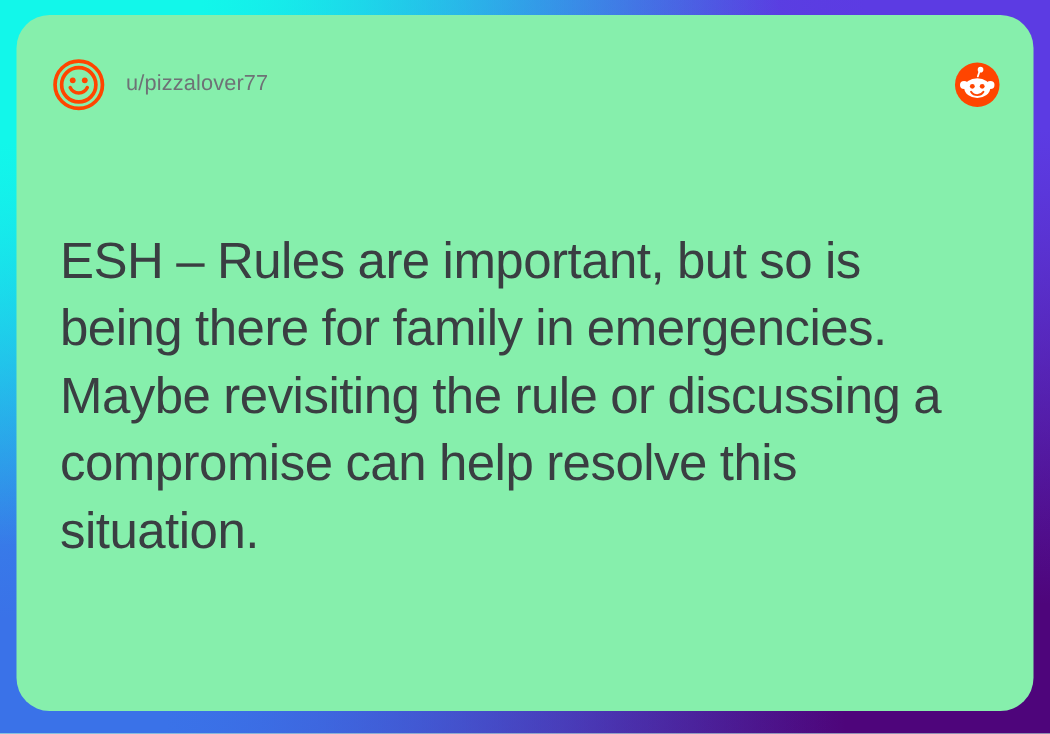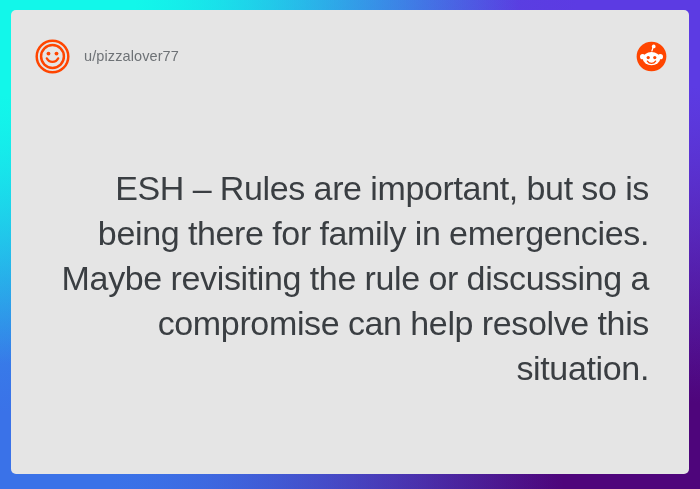--- a/index.html
+++ b/index.html
@@ -32,25 +32,24 @@
       linear-gradient(120deg, #17E9F0 0%, #3A72E8 38%, #5B33C8 68%, #4E057B 100%);
   }
 
   
   .card {
     position: absolute;
     left: 11px;
     top: 10px;
     right: 11px;
     bottom: 15px;
-    background: #e5e5e5;
-    border-radius: 5px;
+    background: #86efac;
+    border-radius: 22px;
     box-sizing: border-box;
     overflow: hidden;
-    text-align: right;
   }
 
   .card-header {
     position: absolute;
     left: 0;
     right: 0;
     top: 0;
     height: 92px;
     display: flex;
     align-items: center;
@@ -93,21 +92,21 @@
     bottom: 0;
     padding: 50px 26px 0 29px;
     box-sizing: border-box;
   }
 
   .post-text {
     font-size: 34px;
     line-height: 45px;
     color: #3A3E42;
     letter-spacing: -0.35px;
-    margin: 14px;
+    margin: 0;
     word-spacing: -0.5px;
   }
 </style>
 </head>
 <body>
 
 <div id="stage">
 
   <div class="backdrop"></div>
 

